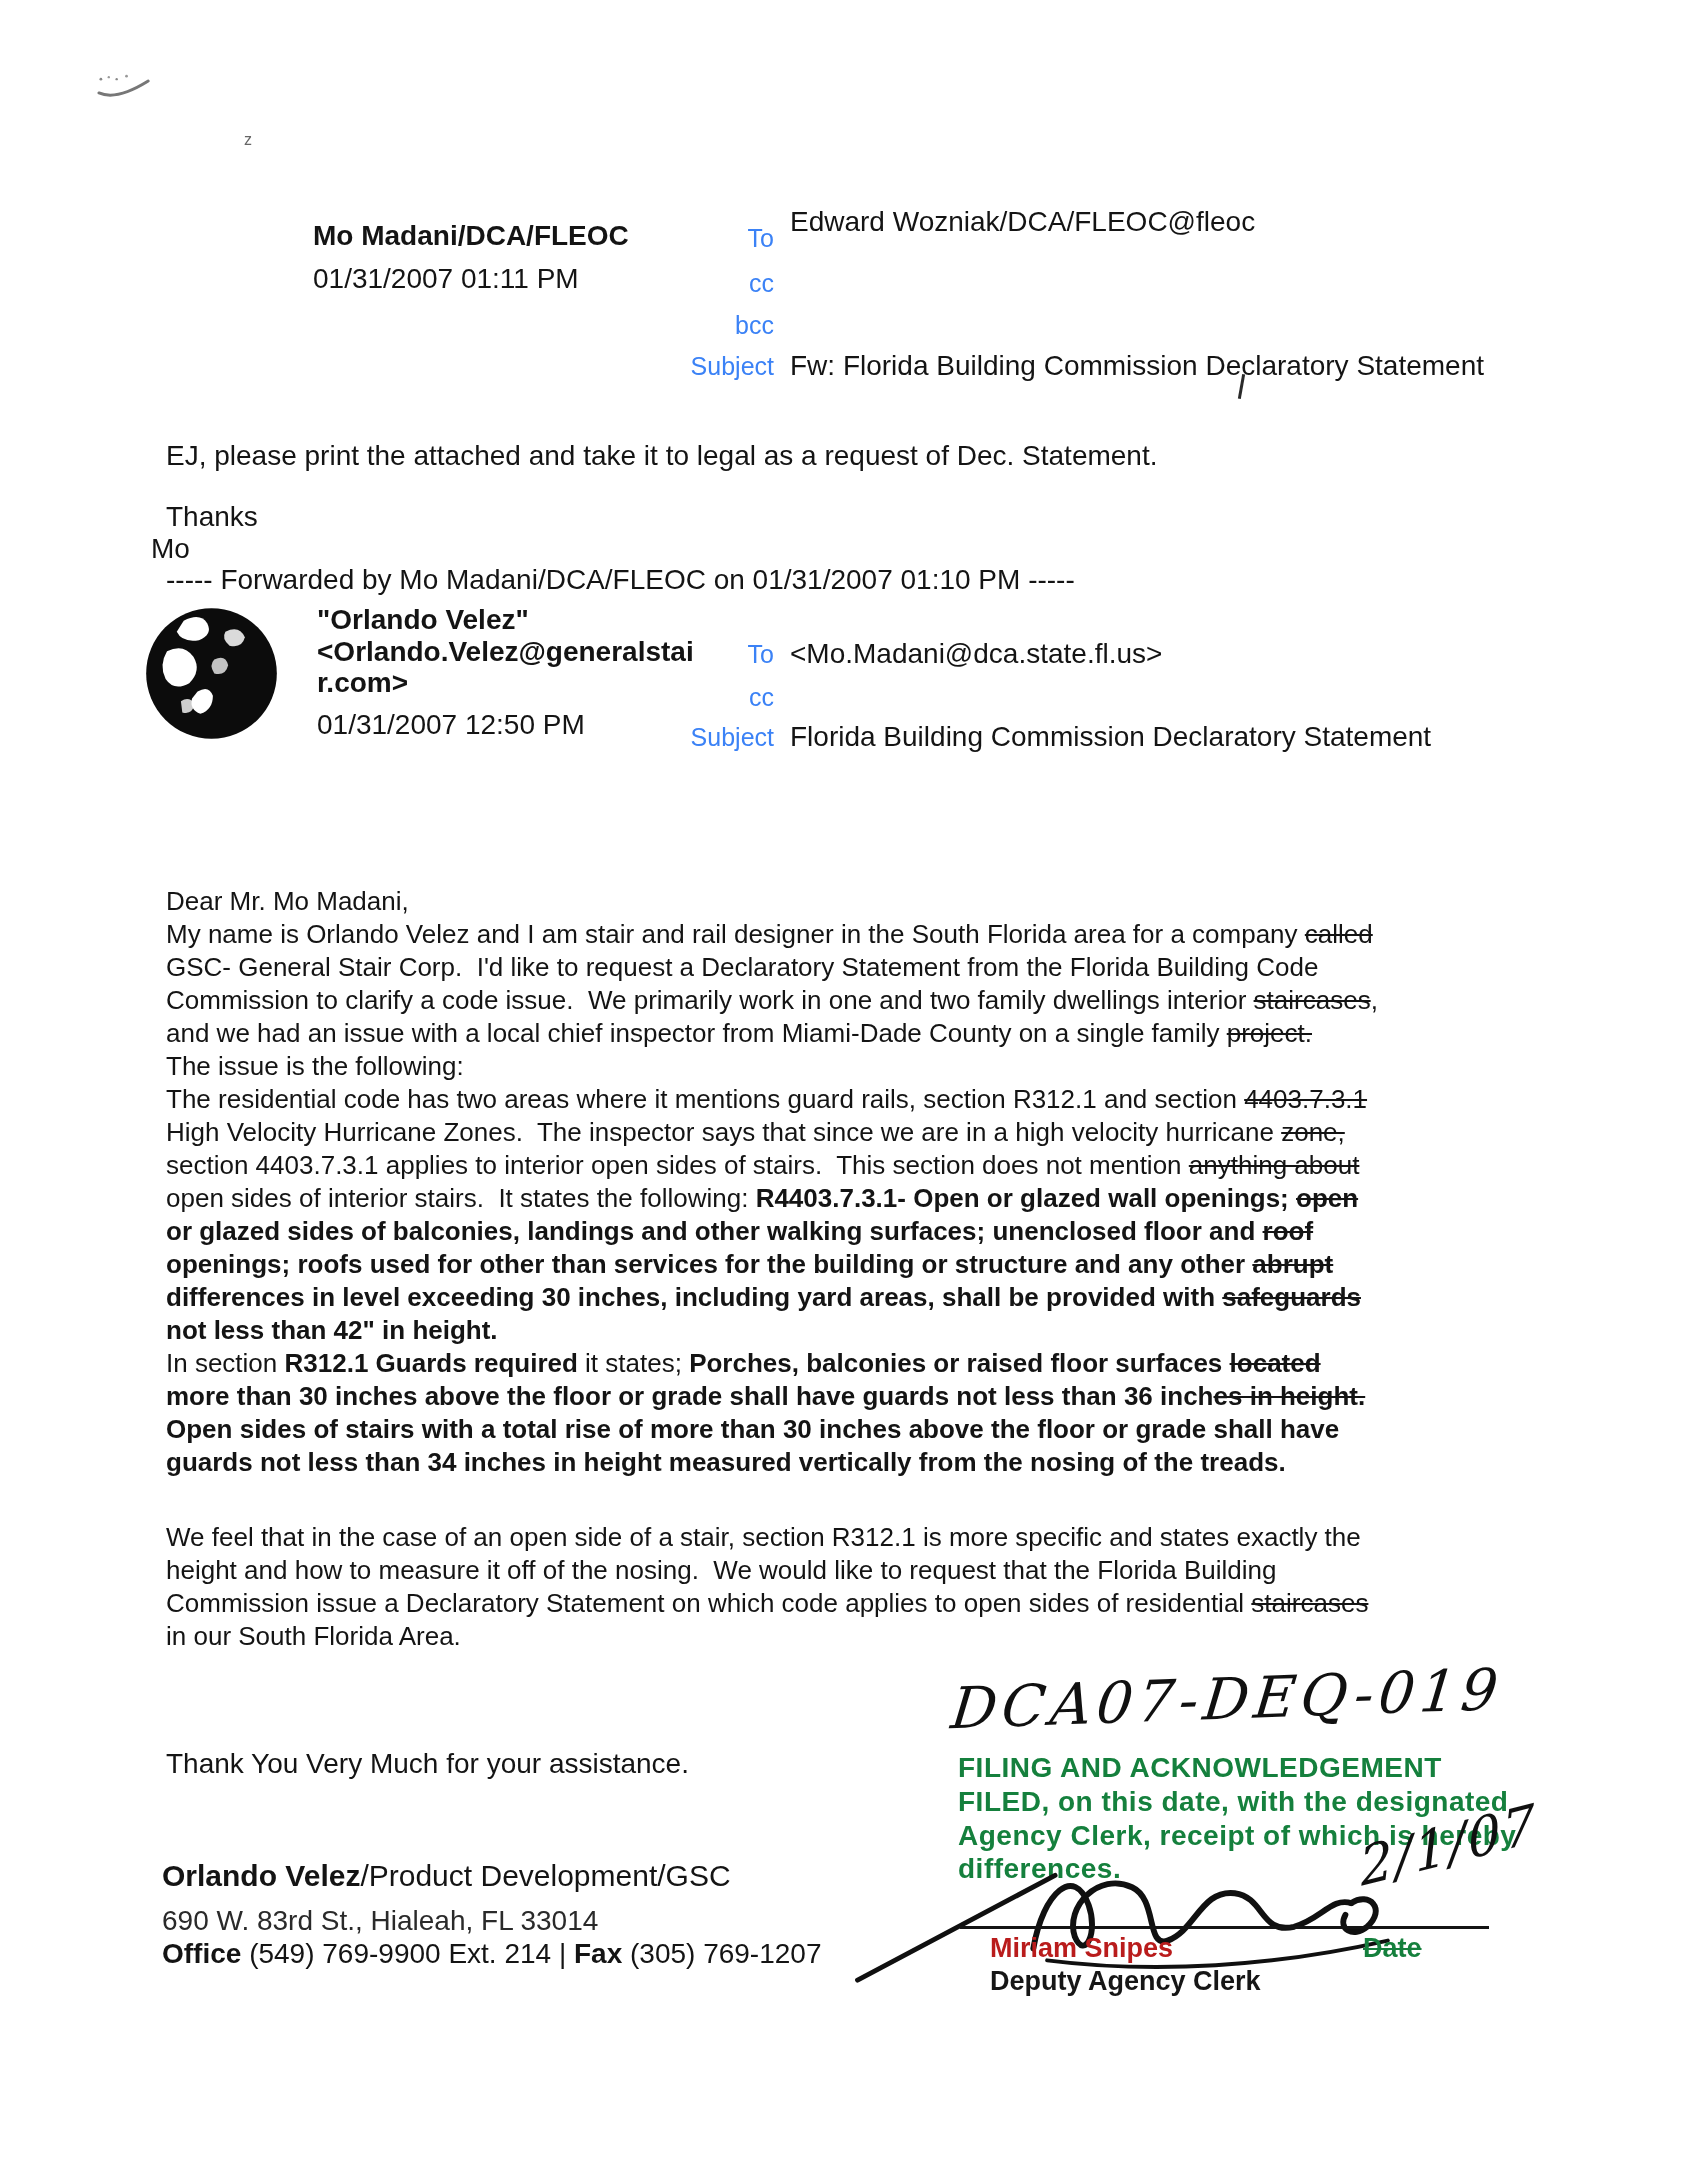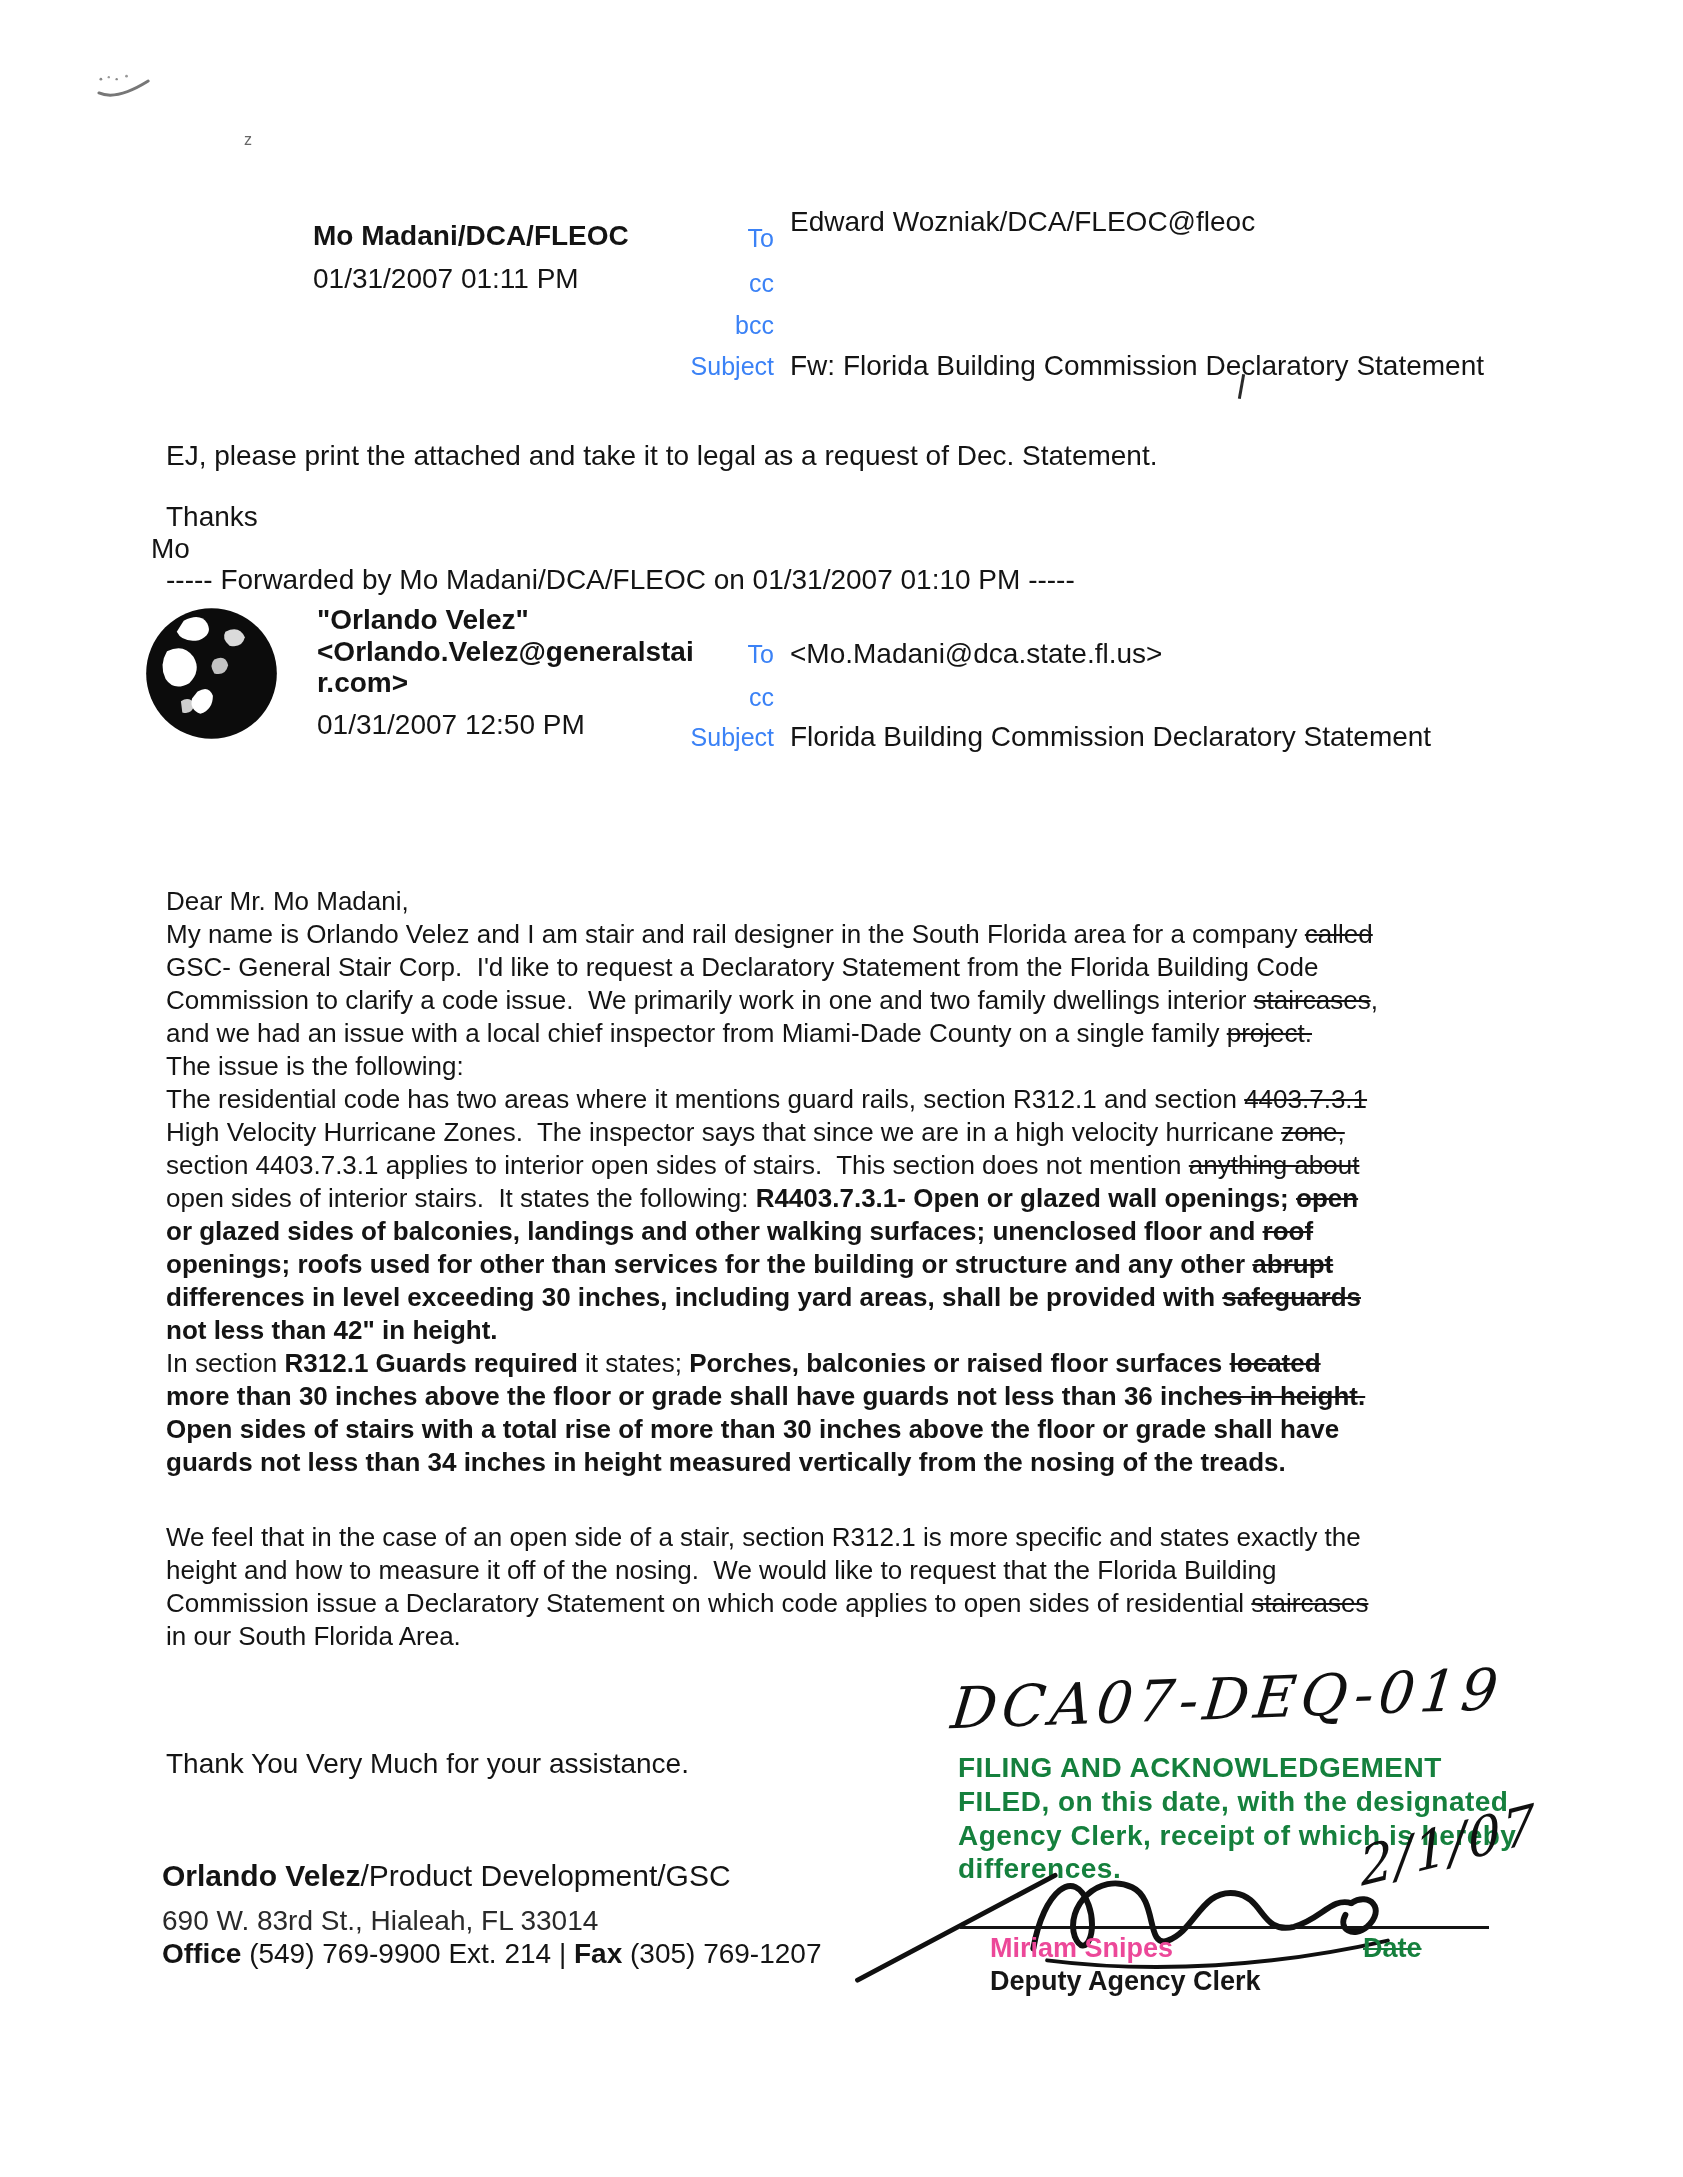--- a/index.html
+++ b/index.html
@@ -128,18 +128,18 @@
       <path d="M186 120 C196 62 228 36 242 76 C252 104 238 132 228 108 C218 78 252 42 286 58 C312 70 300 120 322 112 C350 102 356 60 390 64 C420 68 416 106 450 98 C478 90 488 68 508 74" stroke-width="6"></path>
       <path d="M508 74 C526 62 544 80 524 98 C510 110 494 100 502 86" stroke-width="6"></path>
       <path d="M200 132 C310 146 430 138 545 112" stroke-width="4"></path>
     </g>
   </svg>
 
   <div class="abs hand hand-date" style="left:1358px; top:1836px;">2/1/07</div>
 
   <div class="sig-line" style="left:960px; top:1926px; width:529px; height:3px;"></div>
 
-  <div class="abs b" style="left:990px; top:1933px; font-size:27px; color:#ec4899;">Miriam Snipes</div>
+  <div class="abs b" style="left:990px; top:1933px; font-size:27px; color:#b91c1c;">Miriam Snipes</div>
   <div class="abs b" style="left:990px; top:1966px; font-size:27px; color:#161616;">Deputy Agency Clerk</div>
   <div class="abs b strike" style="left:1363px; top:1933px; font-size:27px; color:#15803d;">Date</div>
 
 </div>
 
 
 </body></html>

